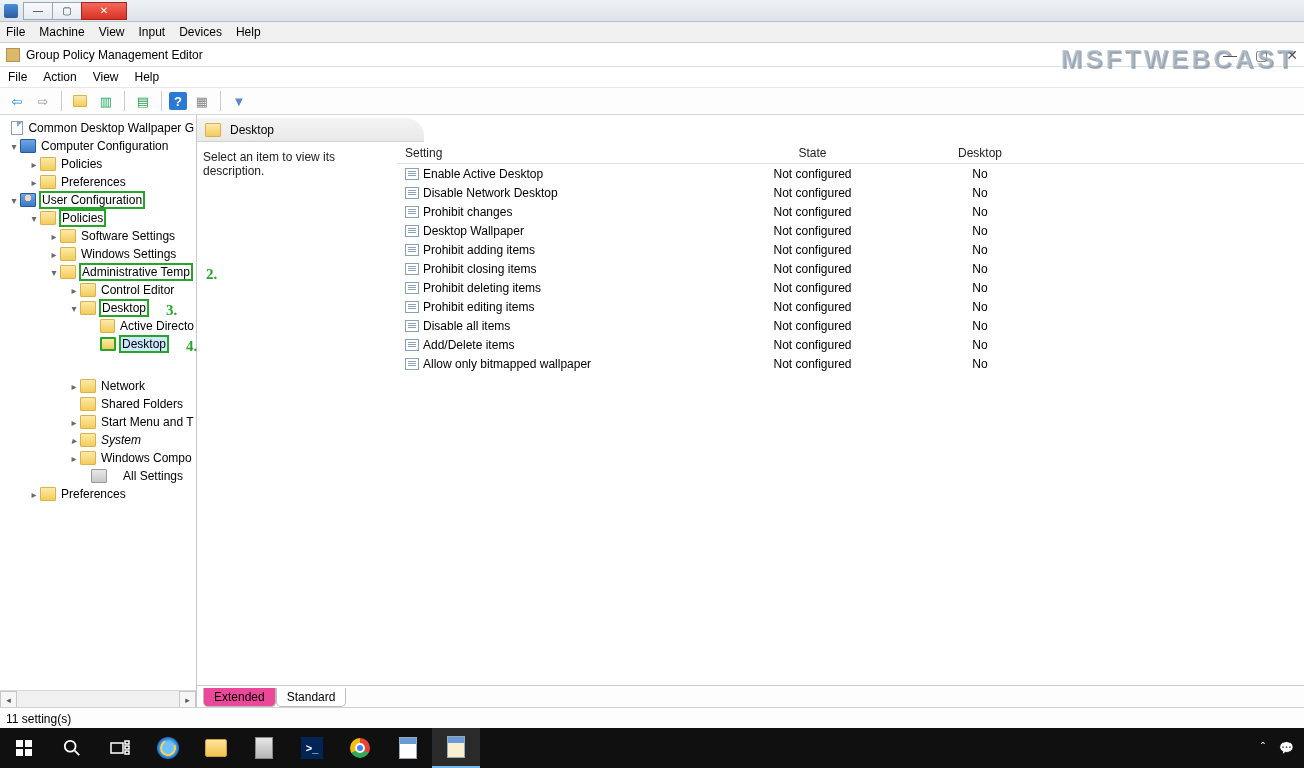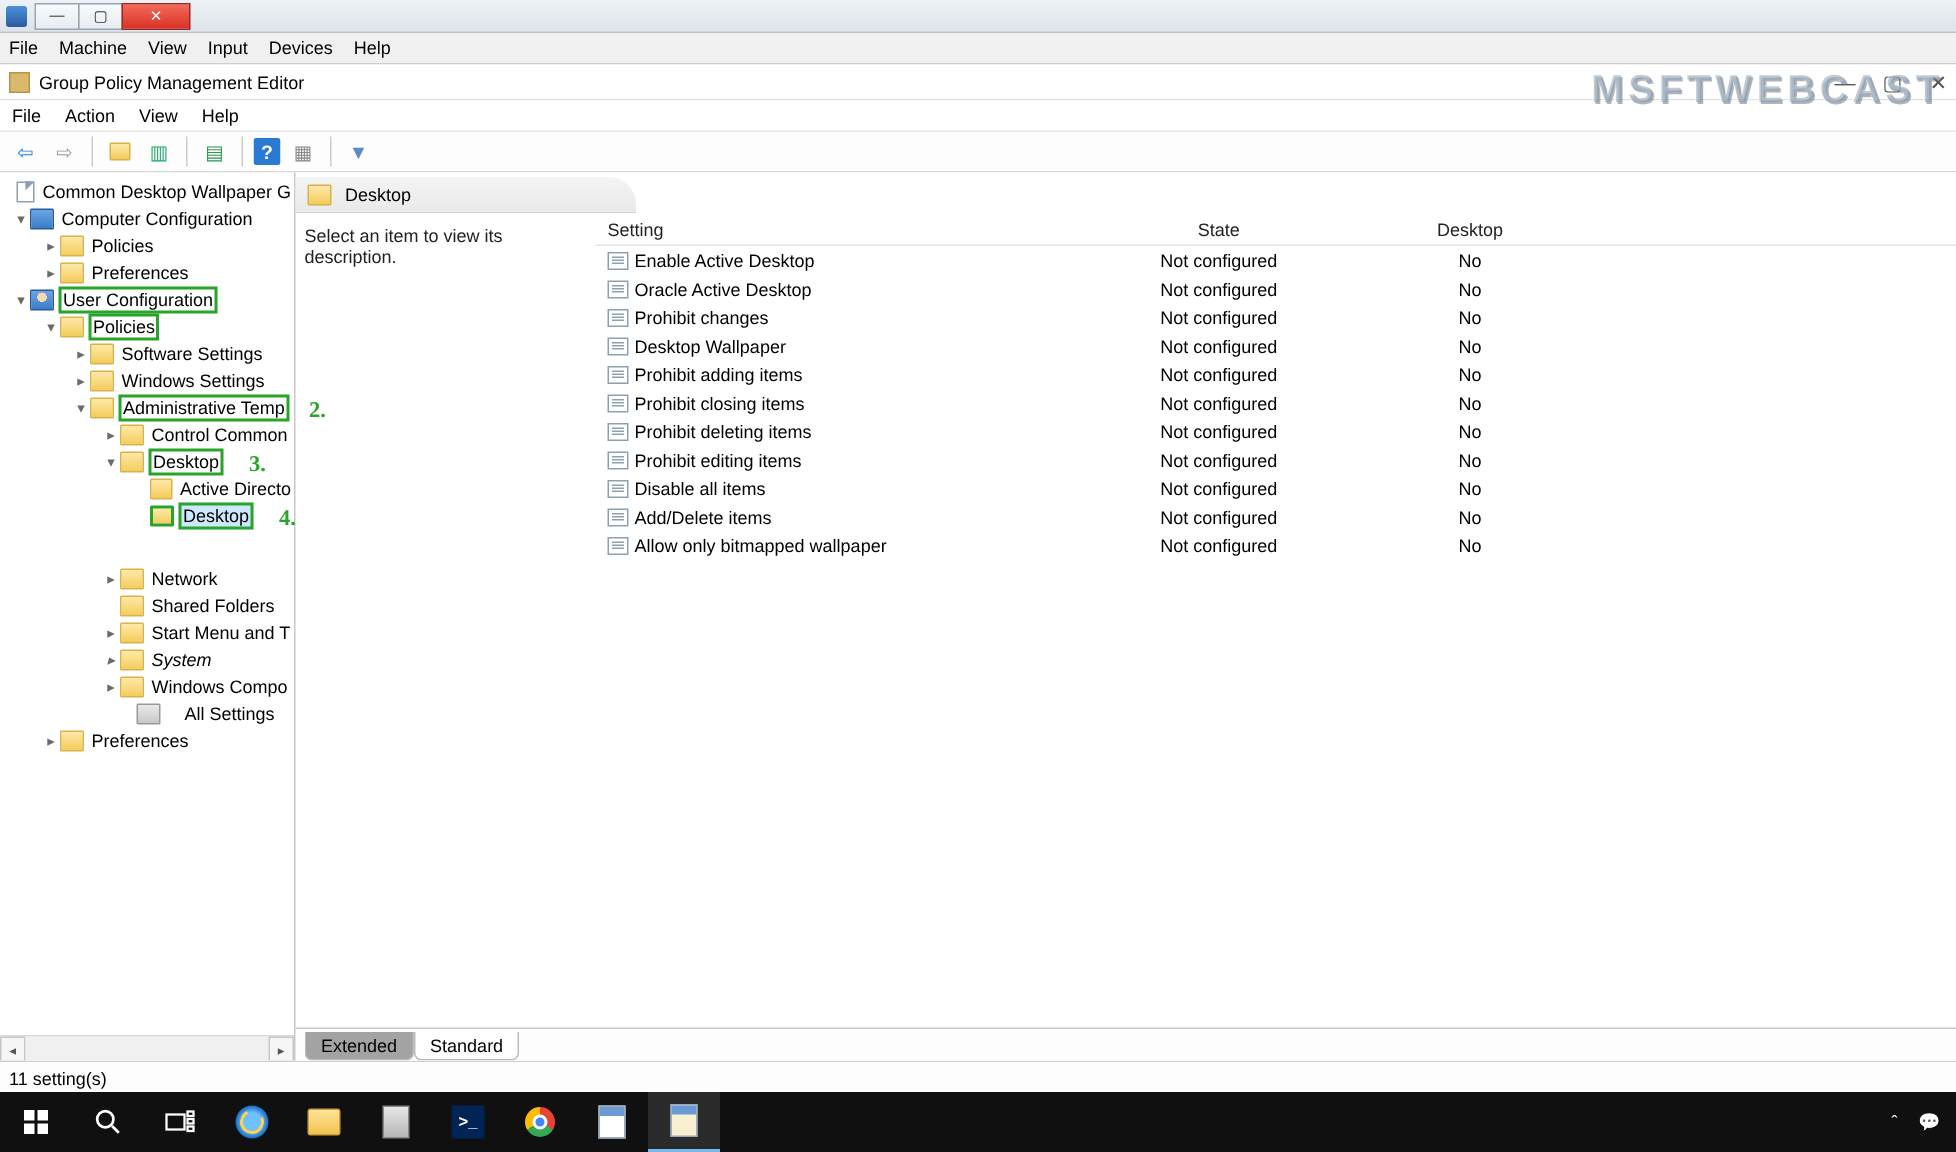--- a/index.html
+++ b/index.html
@@ -72,21 +72,21 @@
 .list-rows { }
 .list-row { display:flex; height:19px; align-items:center; font-size:12px; }
 .list-row .ic { width:14px; height:12px; border:1px solid #8ca0b4; background:#fff; margin:0 4px 0 8px; position:relative; }
 .list-row .ic::before { content:""; position:absolute; left:2px; top:2px; right:2px; height:1px; background:#8ca0b4; box-shadow:0 2px #8ca0b4, 0 4px #8ca0b4; }
 .list-row .s-name { width:322px; }
 .list-row .s-state { width:135px; text-align:center; }
 .list-row .s-comment { width:200px; text-align:center; }
 
 .rp-tabs { height:22px; border-top:1px solid #c8c8c8; display:flex; align-items:flex-end; padding-left:6px; gap:0; background:#fdfdfd; }
 .rp-tab { padding:2px 10px; border:1px solid #bcbcbc; border-top:none; border-radius:0 0 5px 5px; background:#fff; font-size:12px; position:relative; top:0; }
-.rp-tab.inactive { background:#a3a3a3; }
+.rp-tab.inactive { background:#ec4899; }
 
 .statusbar { height:22px; border-top:1px solid #d0d0d0; display:flex; align-items:center; padding:0 6px; font-size:12px; background:#fdfdfd; }
 
 
 .taskbar { position:absolute; bottom:0; left:0; right:0; height:40px; background:#101010; display:flex; align-items:center; }
 .tb-item { width:48px; height:40px; display:flex; align-items:center; justify-content:center; color:#fff; }
 .tb-item.active { background:#2a2a2a; border-bottom:2px solid #76b9ed; }
 .tb-start svg { fill:#fff; }
 .tb-tray { margin-left:auto; display:flex; align-items:center; gap:14px; padding-right:10px; color:#fff; }
 
@@ -217,21 +217,21 @@
 
       <div class="tree-row" style="padding-left:46px;position:relative;">
         <span class="twisty open"></span>
         <span class="node-icon icon-folder"></span>
         <span class="node-label green-box">Administrative Temp</span>
       </div>
 
       <div class="tree-row" style="padding-left:66px;">
         <span class="twisty closed"></span>
         <span class="node-icon icon-folder"></span>
-        <span class="node-label">Control Common</span>
+        <span class="node-label">Control Editor</span>
       </div>
 
       <div class="tree-row" style="padding-left:66px;position:relative;">
         <span class="twisty open"></span>
         <span class="node-icon icon-folder"></span>
         <span class="node-label green-box">Desktop</span>
       </div>
 
       <div class="tree-row" style="padding-left:86px;">
         <span class="twisty none"></span>
@@ -316,21 +316,21 @@
         </div>
         <div class="list-rows" id="list-rows">
             <div class="list-row">
               <span class="ic"></span>
               <span class="s-name">Enable Active Desktop</span>
               <span class="s-state">Not configured</span>
               <span class="s-comment">No</span>
             </div>
             <div class="list-row">
               <span class="ic"></span>
-              <span class="s-name">Oracle Active Desktop</span>
+              <span class="s-name">Disable Network Desktop</span>
               <span class="s-state">Not configured</span>
               <span class="s-comment">No</span>
             </div>
             <div class="list-row">
               <span class="ic"></span>
               <span class="s-name">Prohibit changes</span>
               <span class="s-state">Not configured</span>
               <span class="s-comment">No</span>
             </div>
             <div class="list-row">

